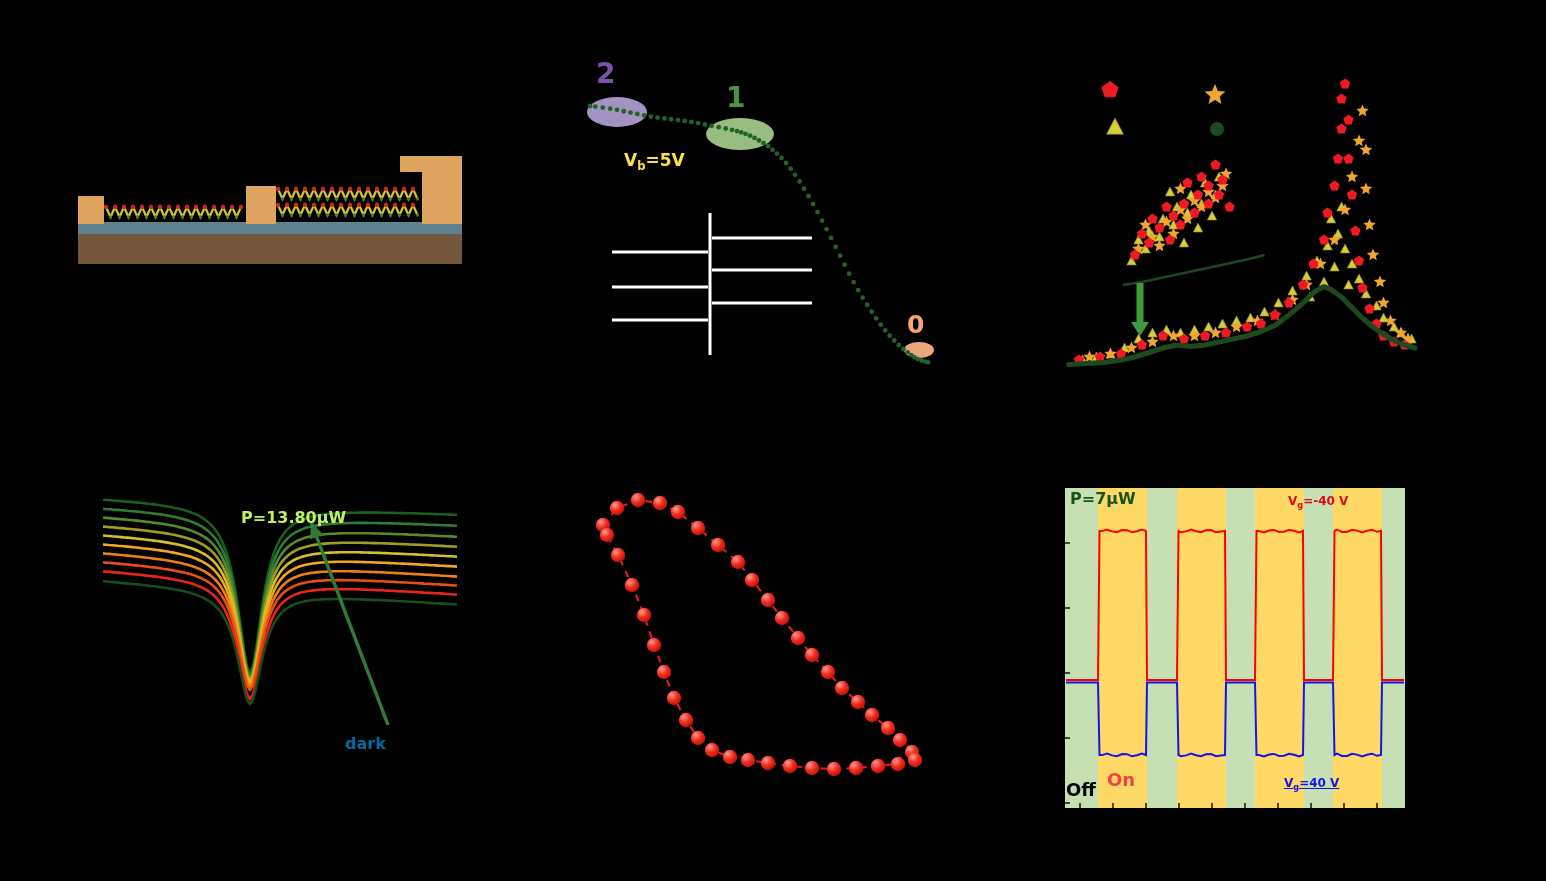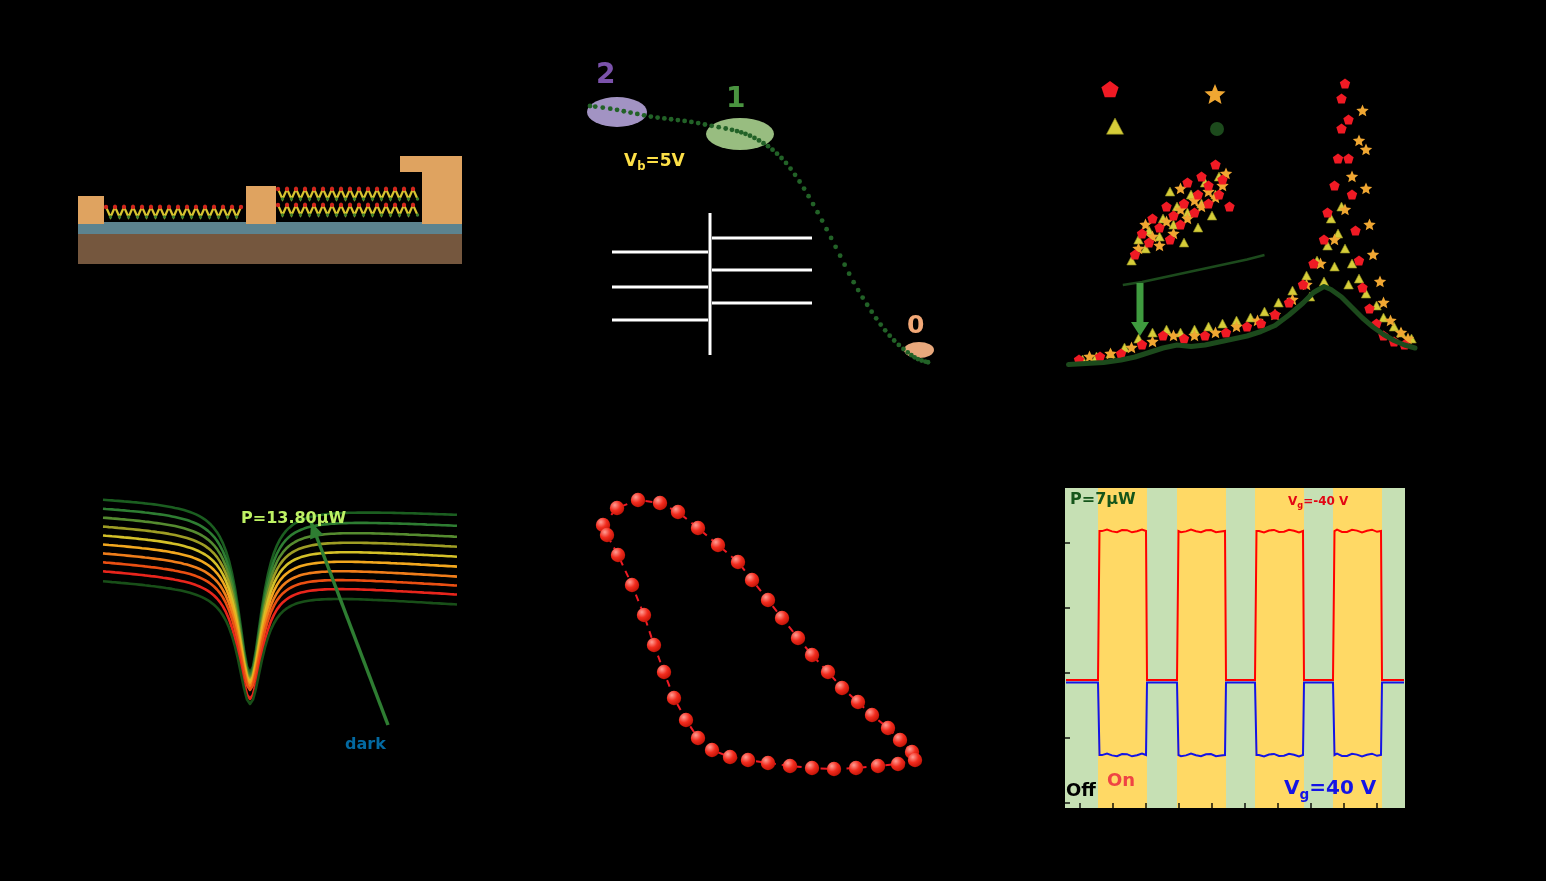--- a/index.html
+++ b/index.html
@@ -10,21 +10,21 @@
   .olabel{position:absolute;font-weight:bold;white-space:nowrap;line-height:1;}
   .olabel sub{font-size:68%;}
   .b-state2{left:36px;top:10px;font-size:28px;color:#7b52ab;}
   .b-state1{left:166px;top:34px;font-size:28px;color:#4a9440;}
   .b-state0{left:347px;top:262px;font-size:25px;color:#f2a877;}
   .b-bias{left:64px;top:102px;font-size:17px;color:#fde047;}
   .d-power{left:146px;top:10px;font-size:16px;color:#bef264;margin-top:20px;}
   .d-dark{left:250px;top:256px;font-size:16px;color:#0369a1;}
   .f-power{left:10px;top:8px;font-size:16px;color:#15551a;text-align:center;}
   .f-vgtop{left:228px;top:12px;font-size:12px;color:#e30613;}
-  .f-vgbottom{left:224px;top:294px;font-size:20px;color:#1414e6;}
+  .f-vgbottom{left:224px;top:294px;font-size:12px;color:#1414e6;text-decoration:underline;}
   .f-off{left:6px;top:282px;font-size:18px;color:#000;margin-top:16px;}
   .f-on{left:47px;top:288px;font-size:18px;color:#ef4444;text-align:center;}
 </style>
 </head>
 <body>
 
 <div class="canvas">
 
   <div class="panel" id="panel-a" style="left:70px;top:140px;width:420px;height:140px;">
     <svg id="svg-a" width="420" height="140">

